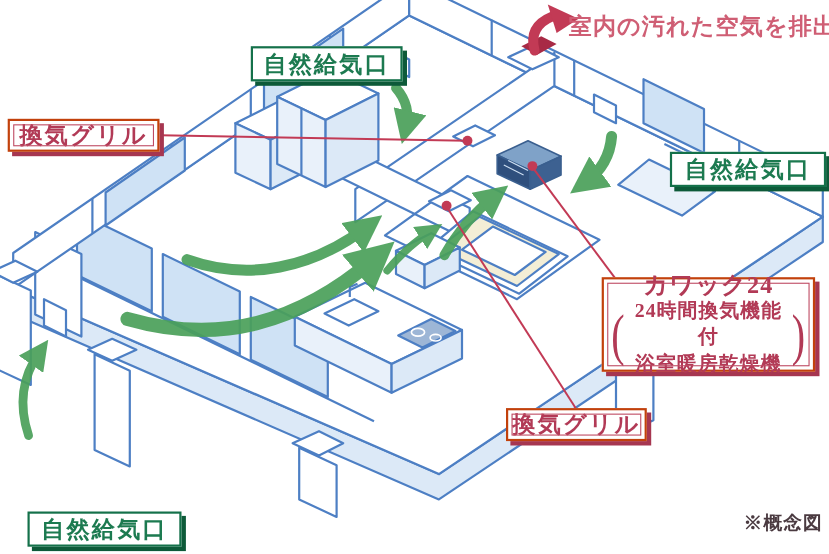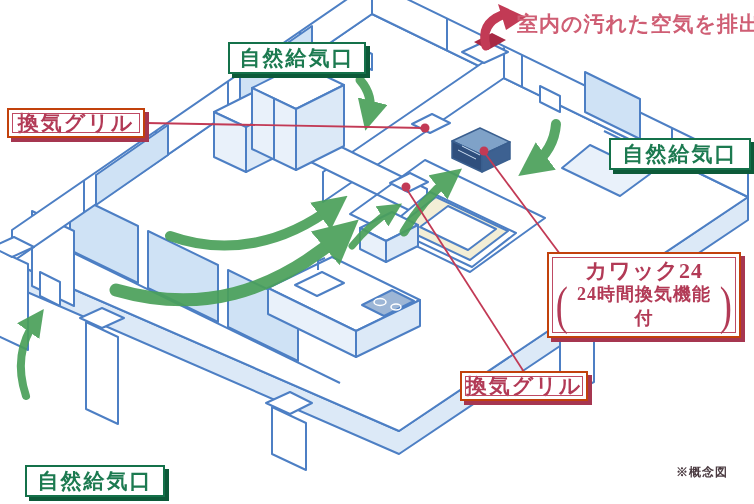--- a/index.html
+++ b/index.html
@@ -24,21 +24,21 @@
   .kawack-lines div{font-size:18px;line-height:24px;font-weight:600;}
   .note-red{
     position:absolute;left:517px;top:10px;font-size:21px;font-weight:700;
     color:#cf5e74;letter-spacing:1px;z-index:5;white-space:nowrap;
   }
   .note-green{
     position:absolute;left:12px;top:410px;font-size:20px;font-weight:700;
     color:#47946e;letter-spacing:1px;line-height:25px;z-index:5;white-space:nowrap;
   }
   .caption{
-    position:absolute;left:676px;top:464px;font-size:12px;color:#4a3a40;
+    position:absolute;left:676px;top:464px;font-size:17px;color:#4a3a40;
     letter-spacing:1px;z-index:5;white-space:nowrap;font-weight:600;
   }
 </style>
 </head>
 <body>
 
 <div class="stage">
 
   <svg width="754" height="504" viewBox="0 0 754 504">
     <defs>
@@ -173,20 +173,21 @@
   <div class="label-box red-box" style="left:7px;top:108px;width:138px;height:30px;">換気グリル</div>
 
   <div class="label-box green-box" style="left:589px;top:138px;width:142px;height:32px;">自然給気口</div>
 
   <div class="label-box red-box kawack" style="left:547px;top:252px;width:194px;height:86px;">
     <div class="kawack-title">カワック24</div>
     <div class="kawack-row">
       <span class="kawack-paren">(</span>
       <div class="kawack-lines">
         <div>24時間換気機能付</div>
+        <div>浴室暖房乾燥機</div>
       </div>
       <span class="kawack-paren">)</span>
     </div>
   </div>
 
   <div class="label-box red-box" style="left:460px;top:371px;width:128px;height:30px;">換気グリル</div>
 
 
   <div class="label-box green-box" style="left:5px;top:465px;width:140px;height:32px;">自然給気口</div>
 

